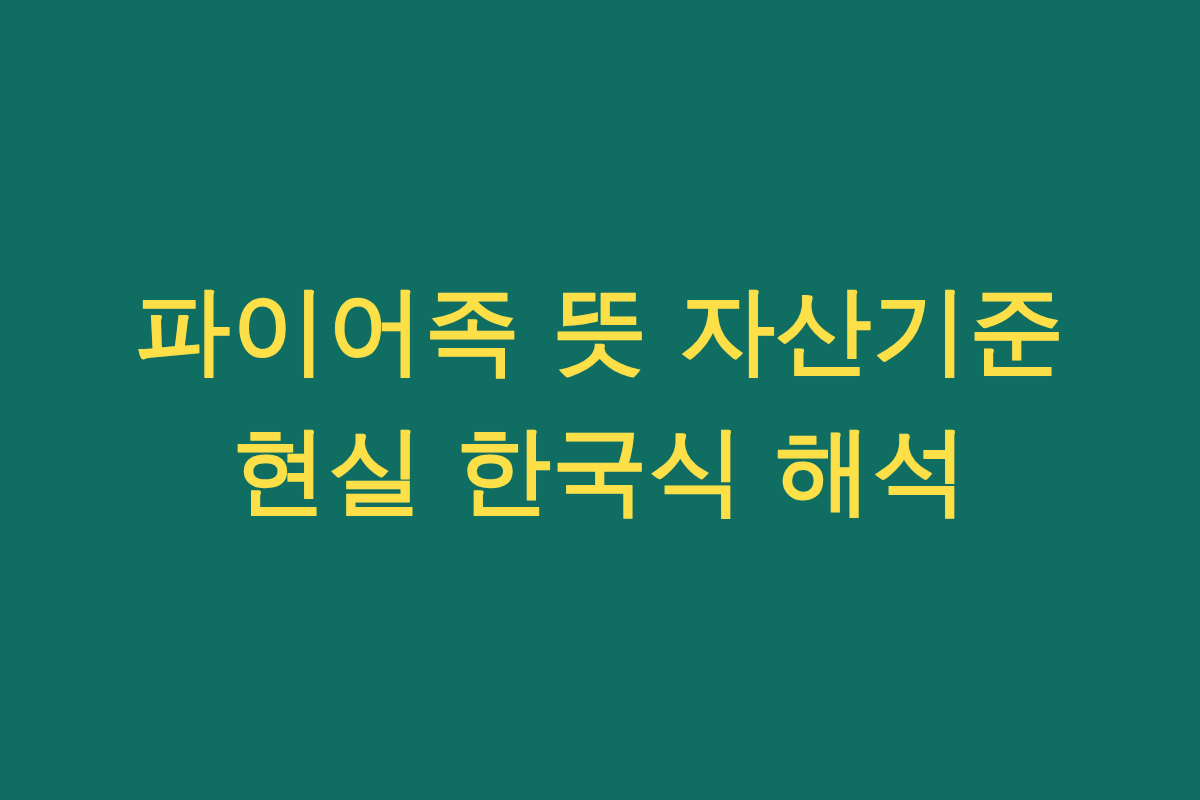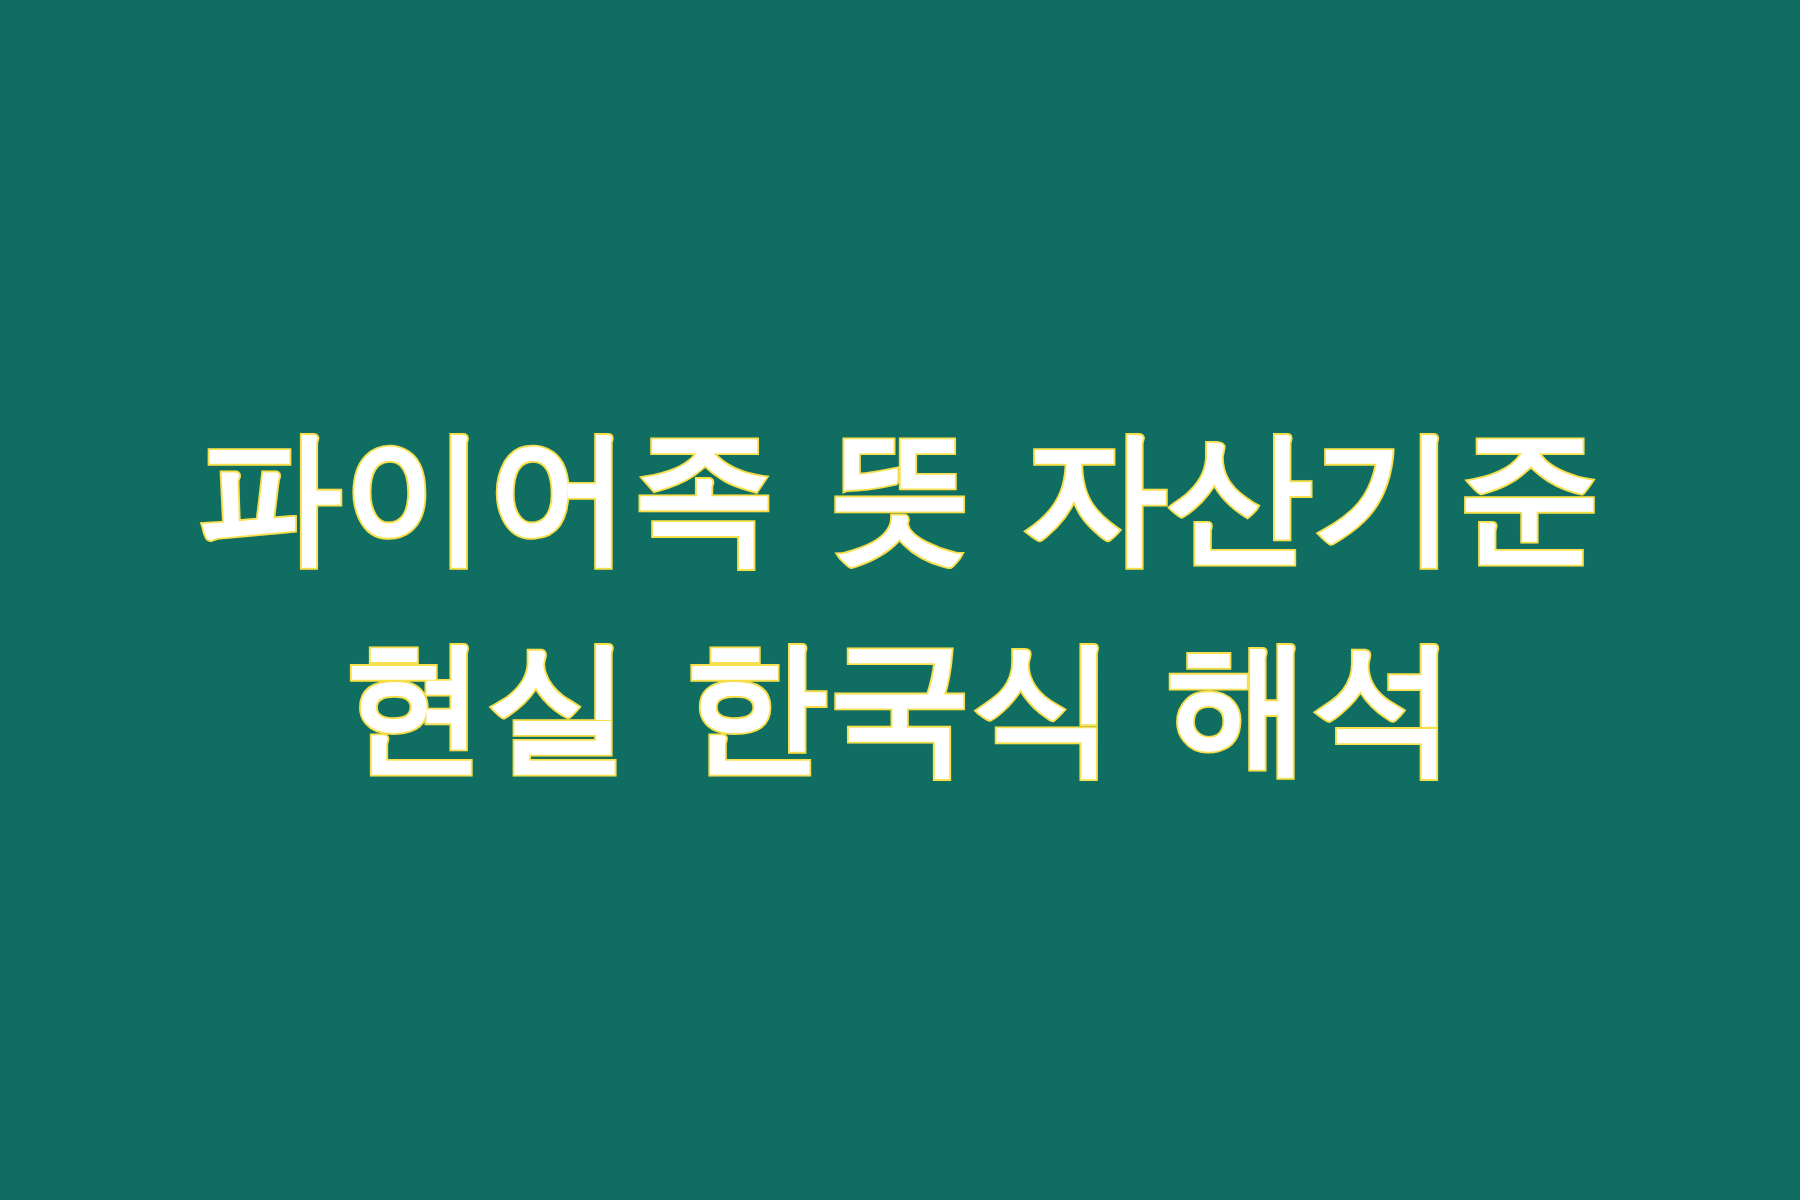--- a/index.html
+++ b/index.html
@@ -32,24 +32,24 @@
   .headline-block {
     box-sizing: border-box;
     width: 1030px;
     text-align: center;
     padding: 0 10px;
   }
 
   .headline-text {
     margin: 0;
     display: block;
-    color: #ffffff;
+    color: #fde047;
     font-family: "DejaVu Sans", sans-serif;
     font-size: 96px;
-    font-weight: 700;
+    font-weight: 400;
     line-height: 140px;
     letter-spacing: 0.5px;
     word-break: keep-all;
     overflow-wrap: break-word;
     text-rendering: optimizeLegibility;
     
     paint-order: stroke fill;
     -webkit-text-stroke: 2.5px #F8DF4D;
     text-shadow:
        0 0 1px #F8DF4D,

